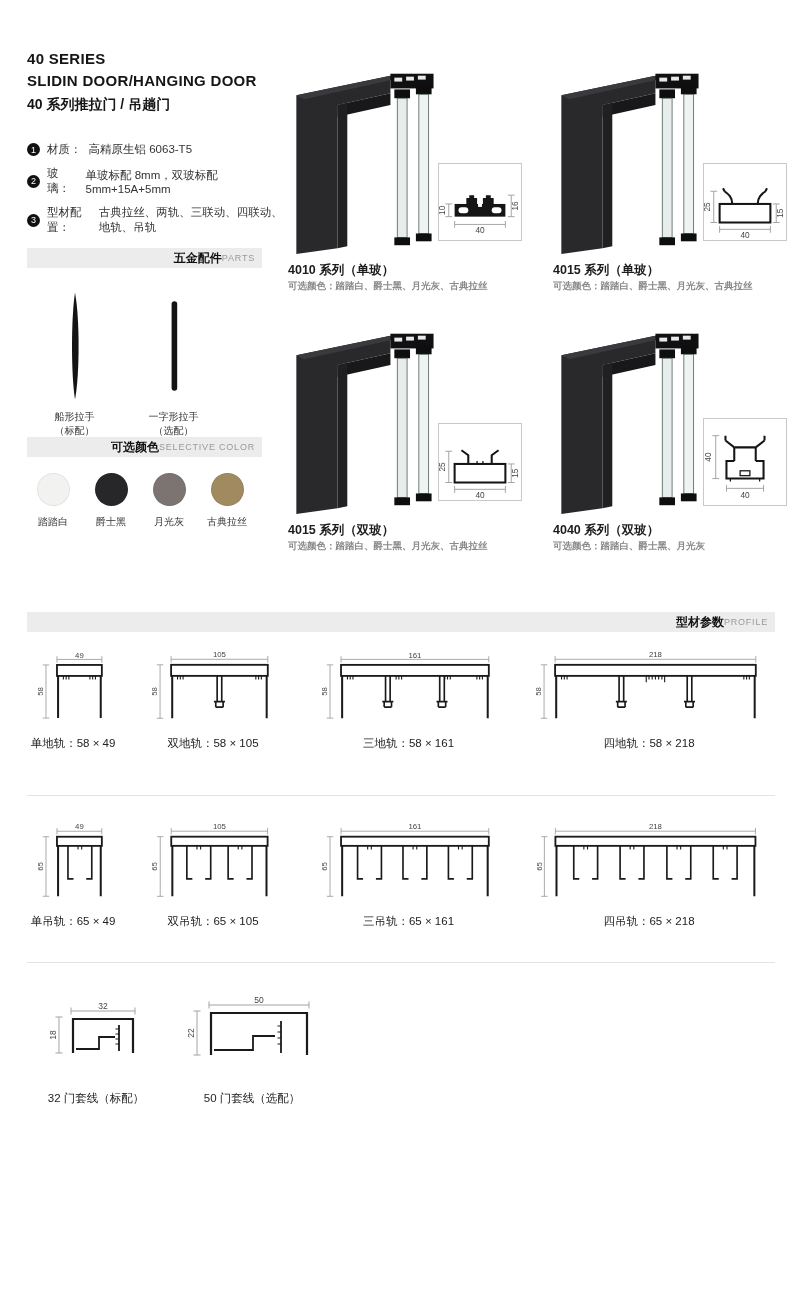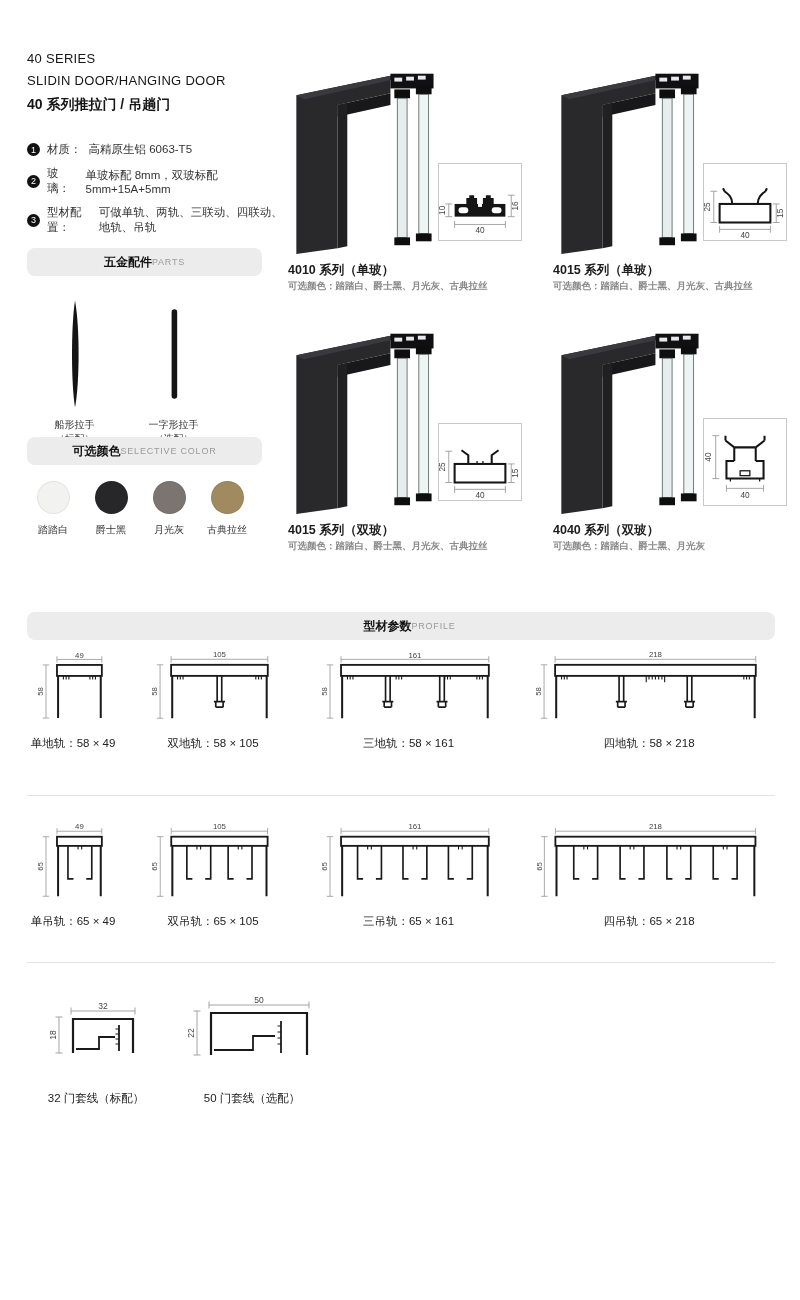--- a/index.html
+++ b/index.html
@@ -1,32 +1,32 @@
 <!DOCTYPE html>
 <html><head>
 <meta charset="utf-8">
 <style>
   * { margin:0; padding:0; box-sizing:border-box; }
   body { background:#fff; font-family:"Liberation Sans","DejaVu Sans",sans-serif; color:#222; }
   .page { position:relative; width:800px; height:1300px; background:#fff; overflow:hidden; }
   .abs { position:absolute; }
 
   
-  .brand-en { font-size:13px; font-weight:normal; letter-spacing:.3px; line-height:22px; color:#151515; }
+  .brand-en { font-size:15px; font-weight:bold; letter-spacing:.3px; line-height:22px; color:#151515; }
   .brand-cn { font-size:14px; font-weight:bold; margin-top:4px; color:#151515; }
 
   
   .specs { list-style:none; }
   .specs li { display:flex; align-items:center; gap:7px; margin-bottom:9px; font-size:11.5px; color:#333; }
   .num-badge { display:inline-flex; width:13px; height:13px; min-width:13px; border-radius:50%; background:#111; color:#fff; font-size:9px; align-items:center; justify-content:center; }
   .spec-label { color:#333; }
   .spec-value { color:#333; }
 
   
-  .sec-bar { display:flex; justify-content:center; align-items:center; background:#ececec; height:28px; padding:0 7px;border-radius:8px; }
+  .sec-bar { display:flex; justify-content:flex-end; align-items:center; background:#ececec; height:20px; padding:0 7px; }
   .sec-bar .cn { font-size:12px; font-weight:bold; color:#111; }
   .sec-bar .en { font-size:9px; color:#9a9a9a; letter-spacing:.8px; }
 
   
   .handles { display:flex; gap:4px; margin-top:22px; }
   .handle-item { width:95px; display:flex; flex-direction:column; align-items:center; }
   .handle-cap { font-size:10px; color:#333; text-align:center; line-height:14px; margin-top:8px; }
 
   
   .swatch-row { display:flex; gap:6px; margin-top:16px; }
@@ -75,21 +75,21 @@
       <span class="spec-value">高精原生铝 6063-T5</span>
     </li>
     <li>
       <span class="num-badge">2</span>
       <span class="spec-label">玻璃：</span>
       <span class="spec-value">单玻标配 8mm，双玻标配 5mm+15A+5mm</span>
     </li>
     <li>
       <span class="num-badge">3</span>
       <span class="spec-label">型材配置：</span>
-      <span class="spec-value">可做单轨、两轨、三联动、四联动、地轨、吊轨</span>
+      <span class="spec-value">古典拉丝、两轨、三联动、四联动、地轨、吊轨</span>
     </li>
   </ul>
 
   <div class="abs" style="left:27px; top:248px; width:235px;">
     <div class="sec-bar">
       <span class="cn">五金配件</span>
       <span class="en">PARTS</span>
     </div>
     <div class="handles">
       <div class="handle-item">

